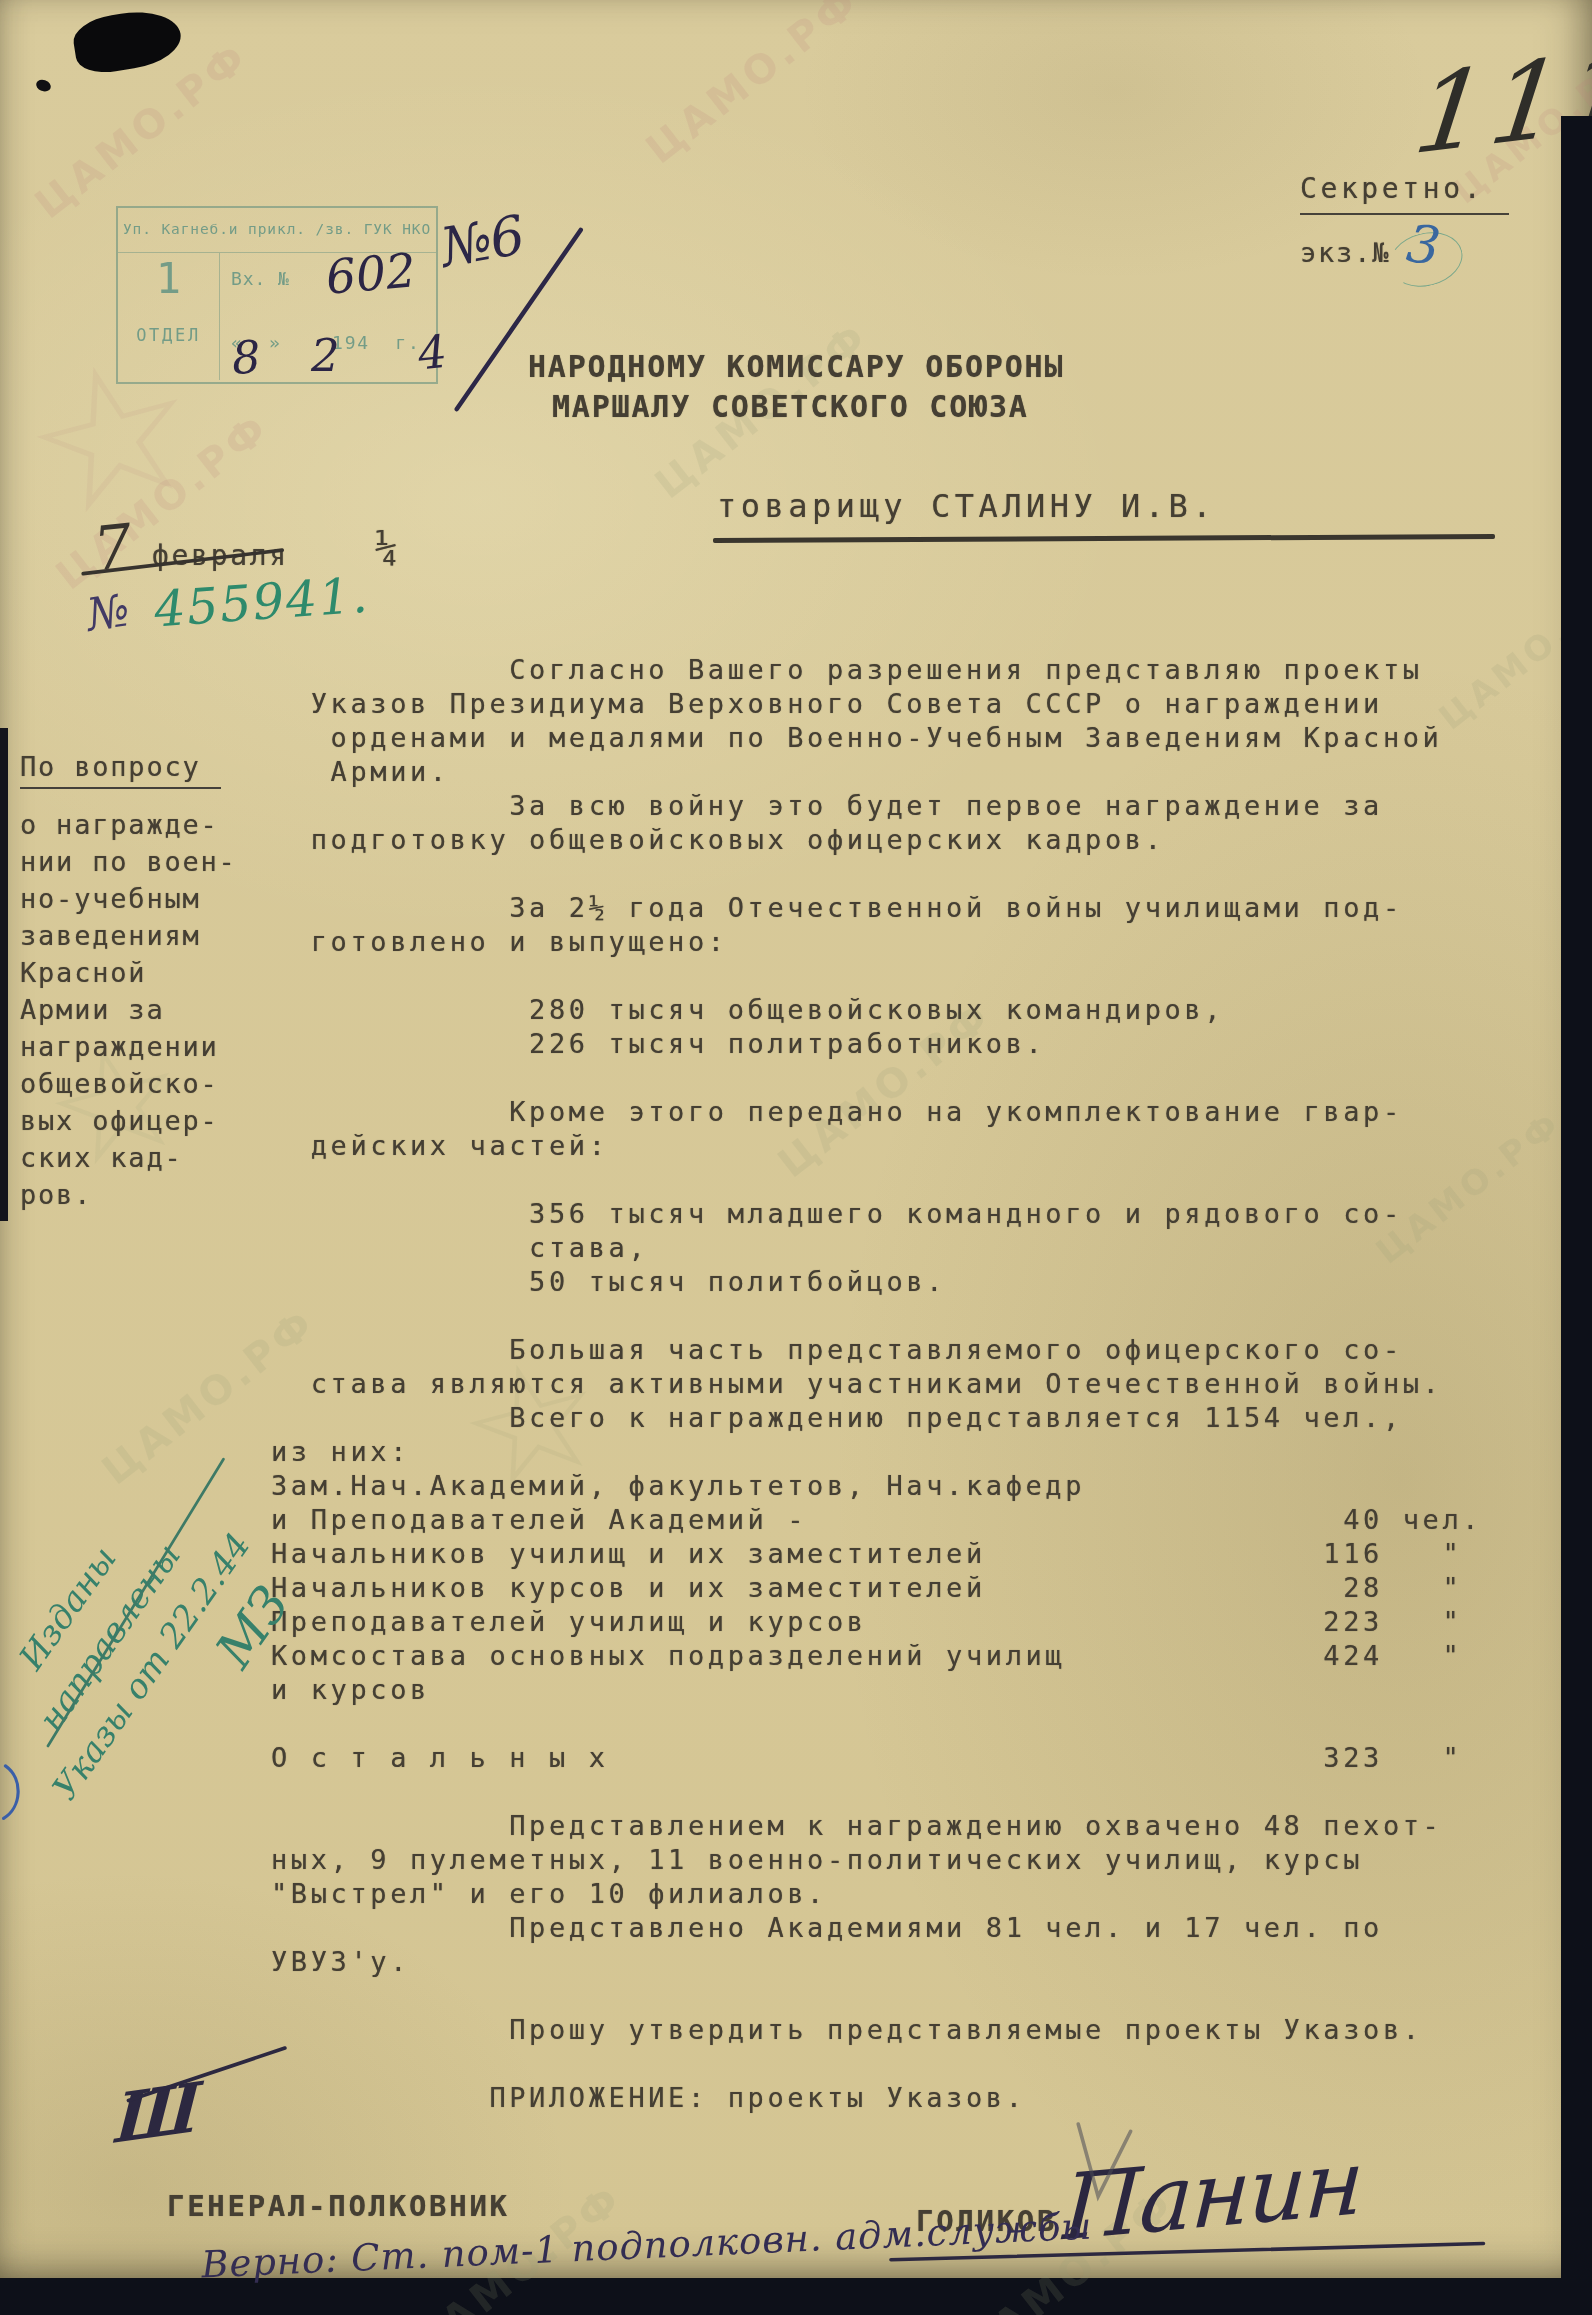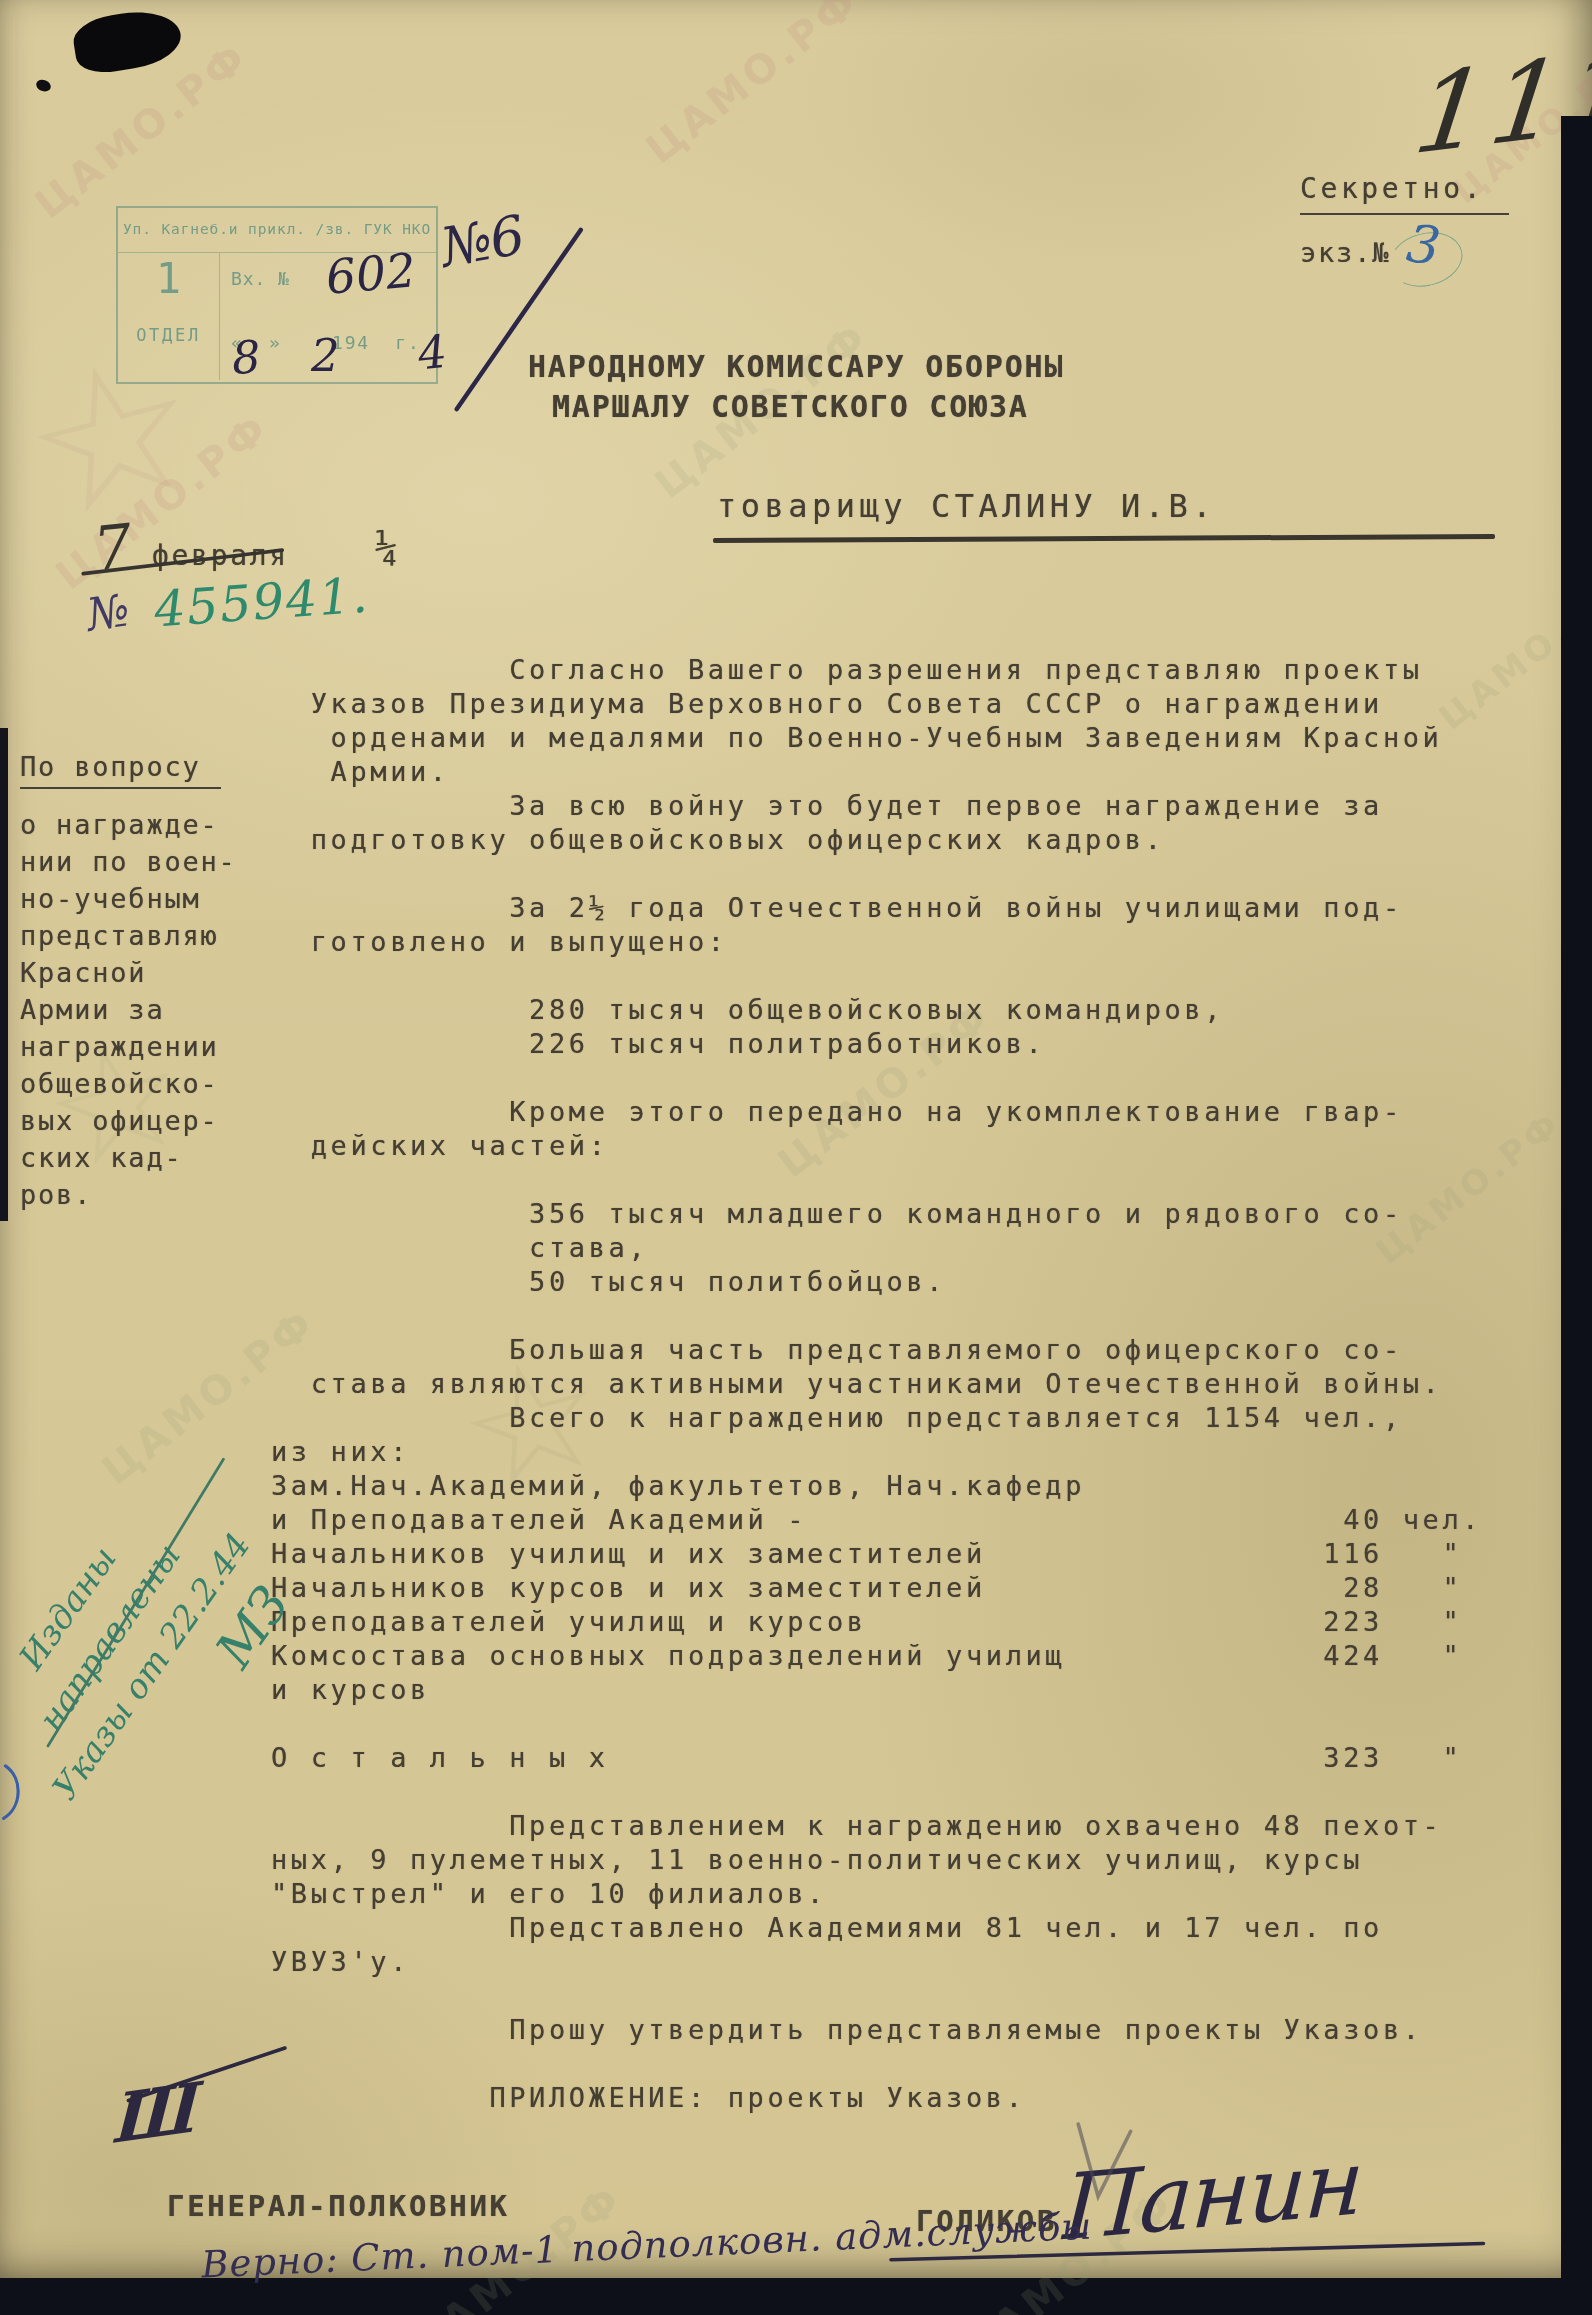--- a/index.html
+++ b/index.html
@@ -144,21 +144,21 @@
   <div class="date-fraction t">¼</div>
   <div class="out-no-sign h">№</div>
   <div class="out-number h">455941.</div>
 
   <div class="margin-note">
     <div class="margin-title t">По вопросу</div>
     <div>
         <div class="mline t">о награжде-</div>
         <div class="mline t">нии по воен-</div>
         <div class="mline t">но-учебным</div>
-        <div class="mline t">представляю</div>
+        <div class="mline t">заведениям</div>
         <div class="mline t">Красной</div>
         <div class="mline t">Армии за</div>
         <div class="mline t">награждении</div>
         <div class="mline t">общевойско-</div>
         <div class="mline t">вых офицер-</div>
         <div class="mline t">ских кад-</div>
         <div class="mline t">ров.</div>
       </div>
   </div>
 

